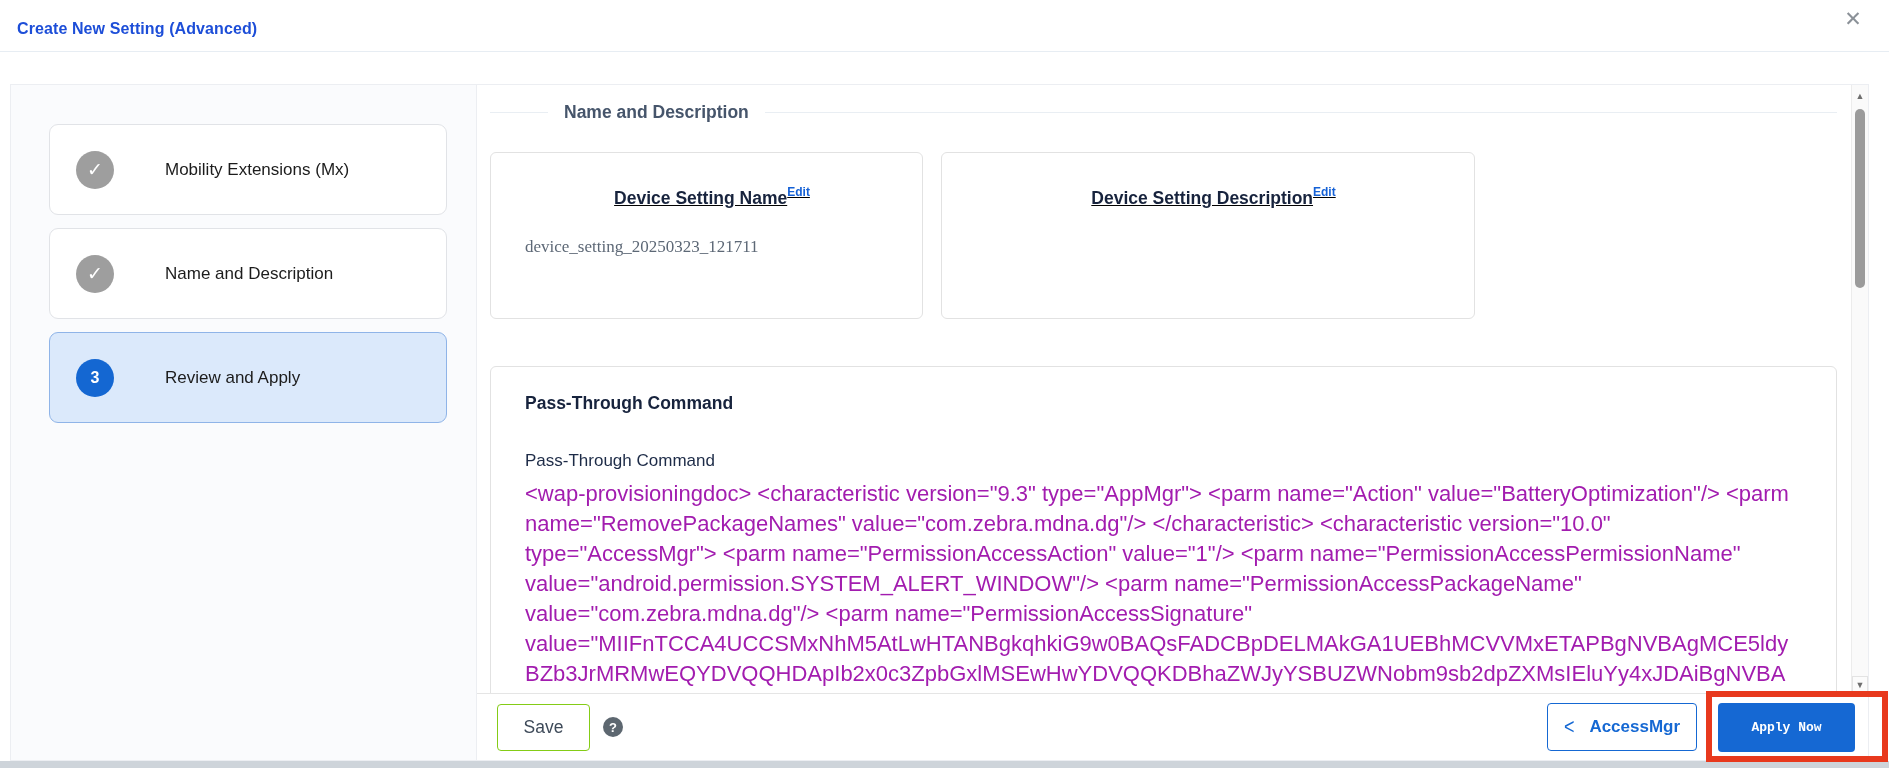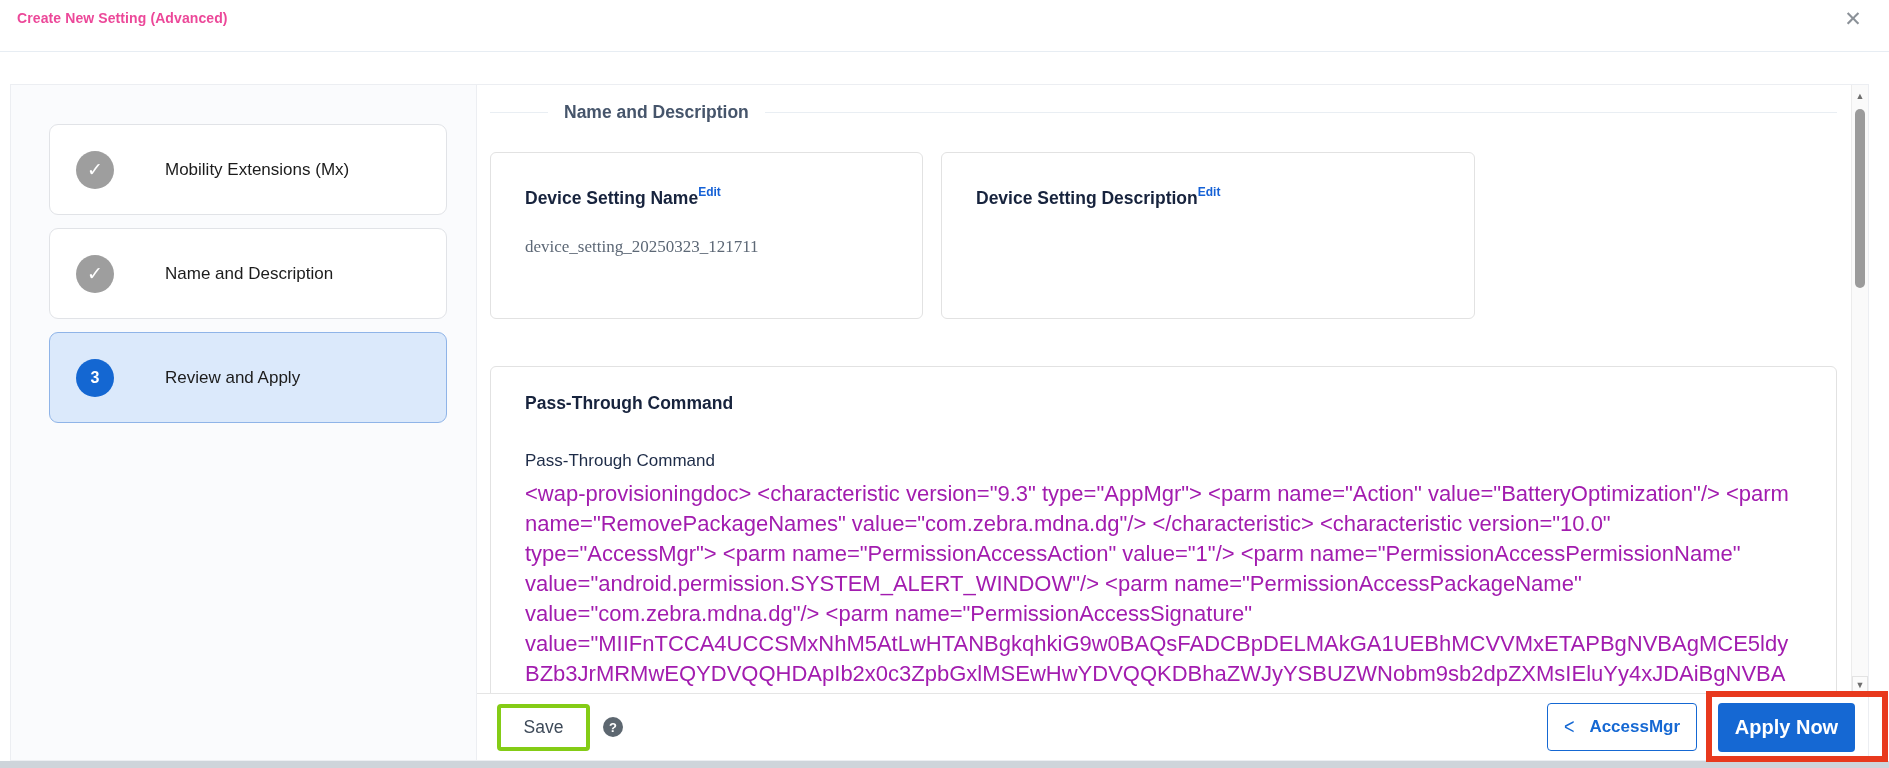--- a/index.html
+++ b/index.html
@@ -3,22 +3,22 @@
 <meta charset="utf-8">
 <style>
   * { box-sizing: border-box; margin: 0; padding: 0; }
   html, body { width: 1889px; height: 768px; overflow: hidden; background: #ffffff;
                font-family: "Liberation Sans", sans-serif; }
   .dialog { position: relative; width: 1889px; height: 768px; background: #fff; }
 
   
   .dialog-header { position: absolute; left: 0; top: 0; right: 0; height: 52px;
                    border-bottom: 1px solid #e7edf3; background: #fff; }
-  .dialog-title { position: absolute; left: 17px; top: 10px; font-size: 14px; font-weight: 700;
-                  color: #ec4899; letter-spacing: .1px; }
+  .dialog-title { position: absolute; left: 17px; top: 20px; font-size: 16px; font-weight: 700;
+                  color: #1d4ed8; letter-spacing: .1px; }
   .close-btn { position: absolute; right: 21px; top: 4px; width: 30px; height: 30px;
                font-size: 21px; color: #8b9198; display: flex; align-items: center;
                justify-content: center; cursor: pointer; font-weight: 400; }
 
   
   .body-frame { position: absolute; left: 10px; top: 84px; right: 20px; bottom: 7px;
                 display: flex; border: 1px solid #eceef2; background: #fafbfd; }
 
   
   .steps-panel { width: 466px; flex: none; border-right: 1px solid #eceef2;
@@ -41,21 +41,21 @@
   .legend-row { display: flex; align-items: center; height: 21px; margin-bottom: 29px; }
   .legend-line-l { width: 58px; height: 1px; background: #e9eef3; }
   .legend-line-r { flex: 1; height: 1px; background: #e9eef3; }
   .legend-text { margin: 0 16px; font-size: 17.5px; font-weight: 700; color: #46556b; }
 
   .cards-row { display: flex; gap: 18px; margin-bottom: 47px; }
   .info-card { height: 167px; background: #fff; border: 1px solid #e2e2e2; border-radius: 6px;
                padding: 35px 23px 0 34px; }
   .info-card.name-card { width: 433px; }
   .info-card.desc-card { width: 534px; }
-  .info-card-head { display: flex; justify-content: flex-start; align-items: flex-start; }
+  .info-card-head { display: flex; justify-content: center; align-items: flex-start; text-decoration: underline; }
   .info-card-title { font-size: 17.5px; font-weight: 700; color: #17233d; }
   .edit-link { font-size: 12px; font-weight: 700; color: #1561d6; cursor: pointer; margin-top: -3px; }
   .info-value { margin-top: 28px; font-size: 17px; color: #5d6876; font-family: Liberation Serif, serif; }
 
   .pass-card { border: 1px solid #e2e2e2; border-radius: 6px; background: #fff;
                height: 430px; padding: 26px 42px 0 34px; }
   .pass-title { font-size: 17.5px; font-weight: 700; color: #17233d; }
   .pass-label { margin-top: 37px; font-size: 17px; color: #1d2b47; }
   .pass-command { margin-top: 8px; font-size: 22px; color: #a21caf; line-height: 30px;
                   overflow-wrap: break-word; word-break: break-word; }
@@ -68,35 +68,35 @@
                   cursor: pointer; }
   .scroll-arrow.up { top: 2px; }
   .scroll-arrow.down { bottom: 0; border: 1px solid #e3e3e3; background: #fbfbfb; height: 17px; }
   .scroll-thumb { position: absolute; left: 3px; top: 24px; width: 10px; height: 179px;
                   background: #9b9b9b; border-radius: 5px; cursor: pointer; }
 
   
   .footer { position: absolute; left: 0; right: 0; bottom: 0; height: 67px; background: #fff;
             border-top: 1px solid #e5e5e5; display: flex; align-items: center;
             padding: 0 13px 0 20px; z-index: 10; }
-  .save-btn { width: 93px; height: 47px; background: #fff; border: 4px solid #84cc16;
+  .save-btn { width: 93px; height: 47px; background: #fff; border: 1px solid #84cc16;
               border-radius: 4px; font-size: 17.5px; color: #3e4a59; cursor: pointer;
               font-family: "Liberation Sans", sans-serif; }
   .help-badge { margin-left: 13px; width: 20px; height: 20px; border-radius: 50%;
                 background: #5d6770; color: #fff; font-size: 13px; font-weight: 700;
                 display: flex; align-items: center; justify-content: center; cursor: pointer; }
   .footer-spacer { flex: 1; }
   .prev-btn { width: 150px; height: 48px; background: #fff; border: 1.5px solid #1568d3;
               border-radius: 4px; color: #1568d3; font-size: 17px; font-weight: 700;
               display: flex; align-items: center; justify-content: center; cursor: pointer;
               font-family: "Liberation Sans", sans-serif; }
   .prev-chevron { font-weight: 400; font-size: 18px; margin-right: 15px; transform: scaleY(1.25); }
   .apply-btn { margin-left: 21px; width: 137px; height: 49px; background: #1568d3; border: none;
-               border-radius: 4px; color: #fff; font-size: 20px; font-weight: 700;
-               cursor: pointer; font-family: Liberation Sans, sans-serif; }
+               border-radius: 4px; color: #fff; font-size: 13px; font-weight: 700;
+               cursor: pointer; font-family: Liberation Mono, monospace; }
 
   
   .red-highlight { position: absolute; left: 1706px; top: 691px; width: 182px; height: 71px;
                    border: 6px solid #e8391d; z-index: 40; pointer-events: none; }
 
   
   .bottom-strip { position: absolute; left: 0; right: 0; bottom: 0; height: 7px;
                   background: #ced4da; z-index: 30; }
 </style>
 </head>

